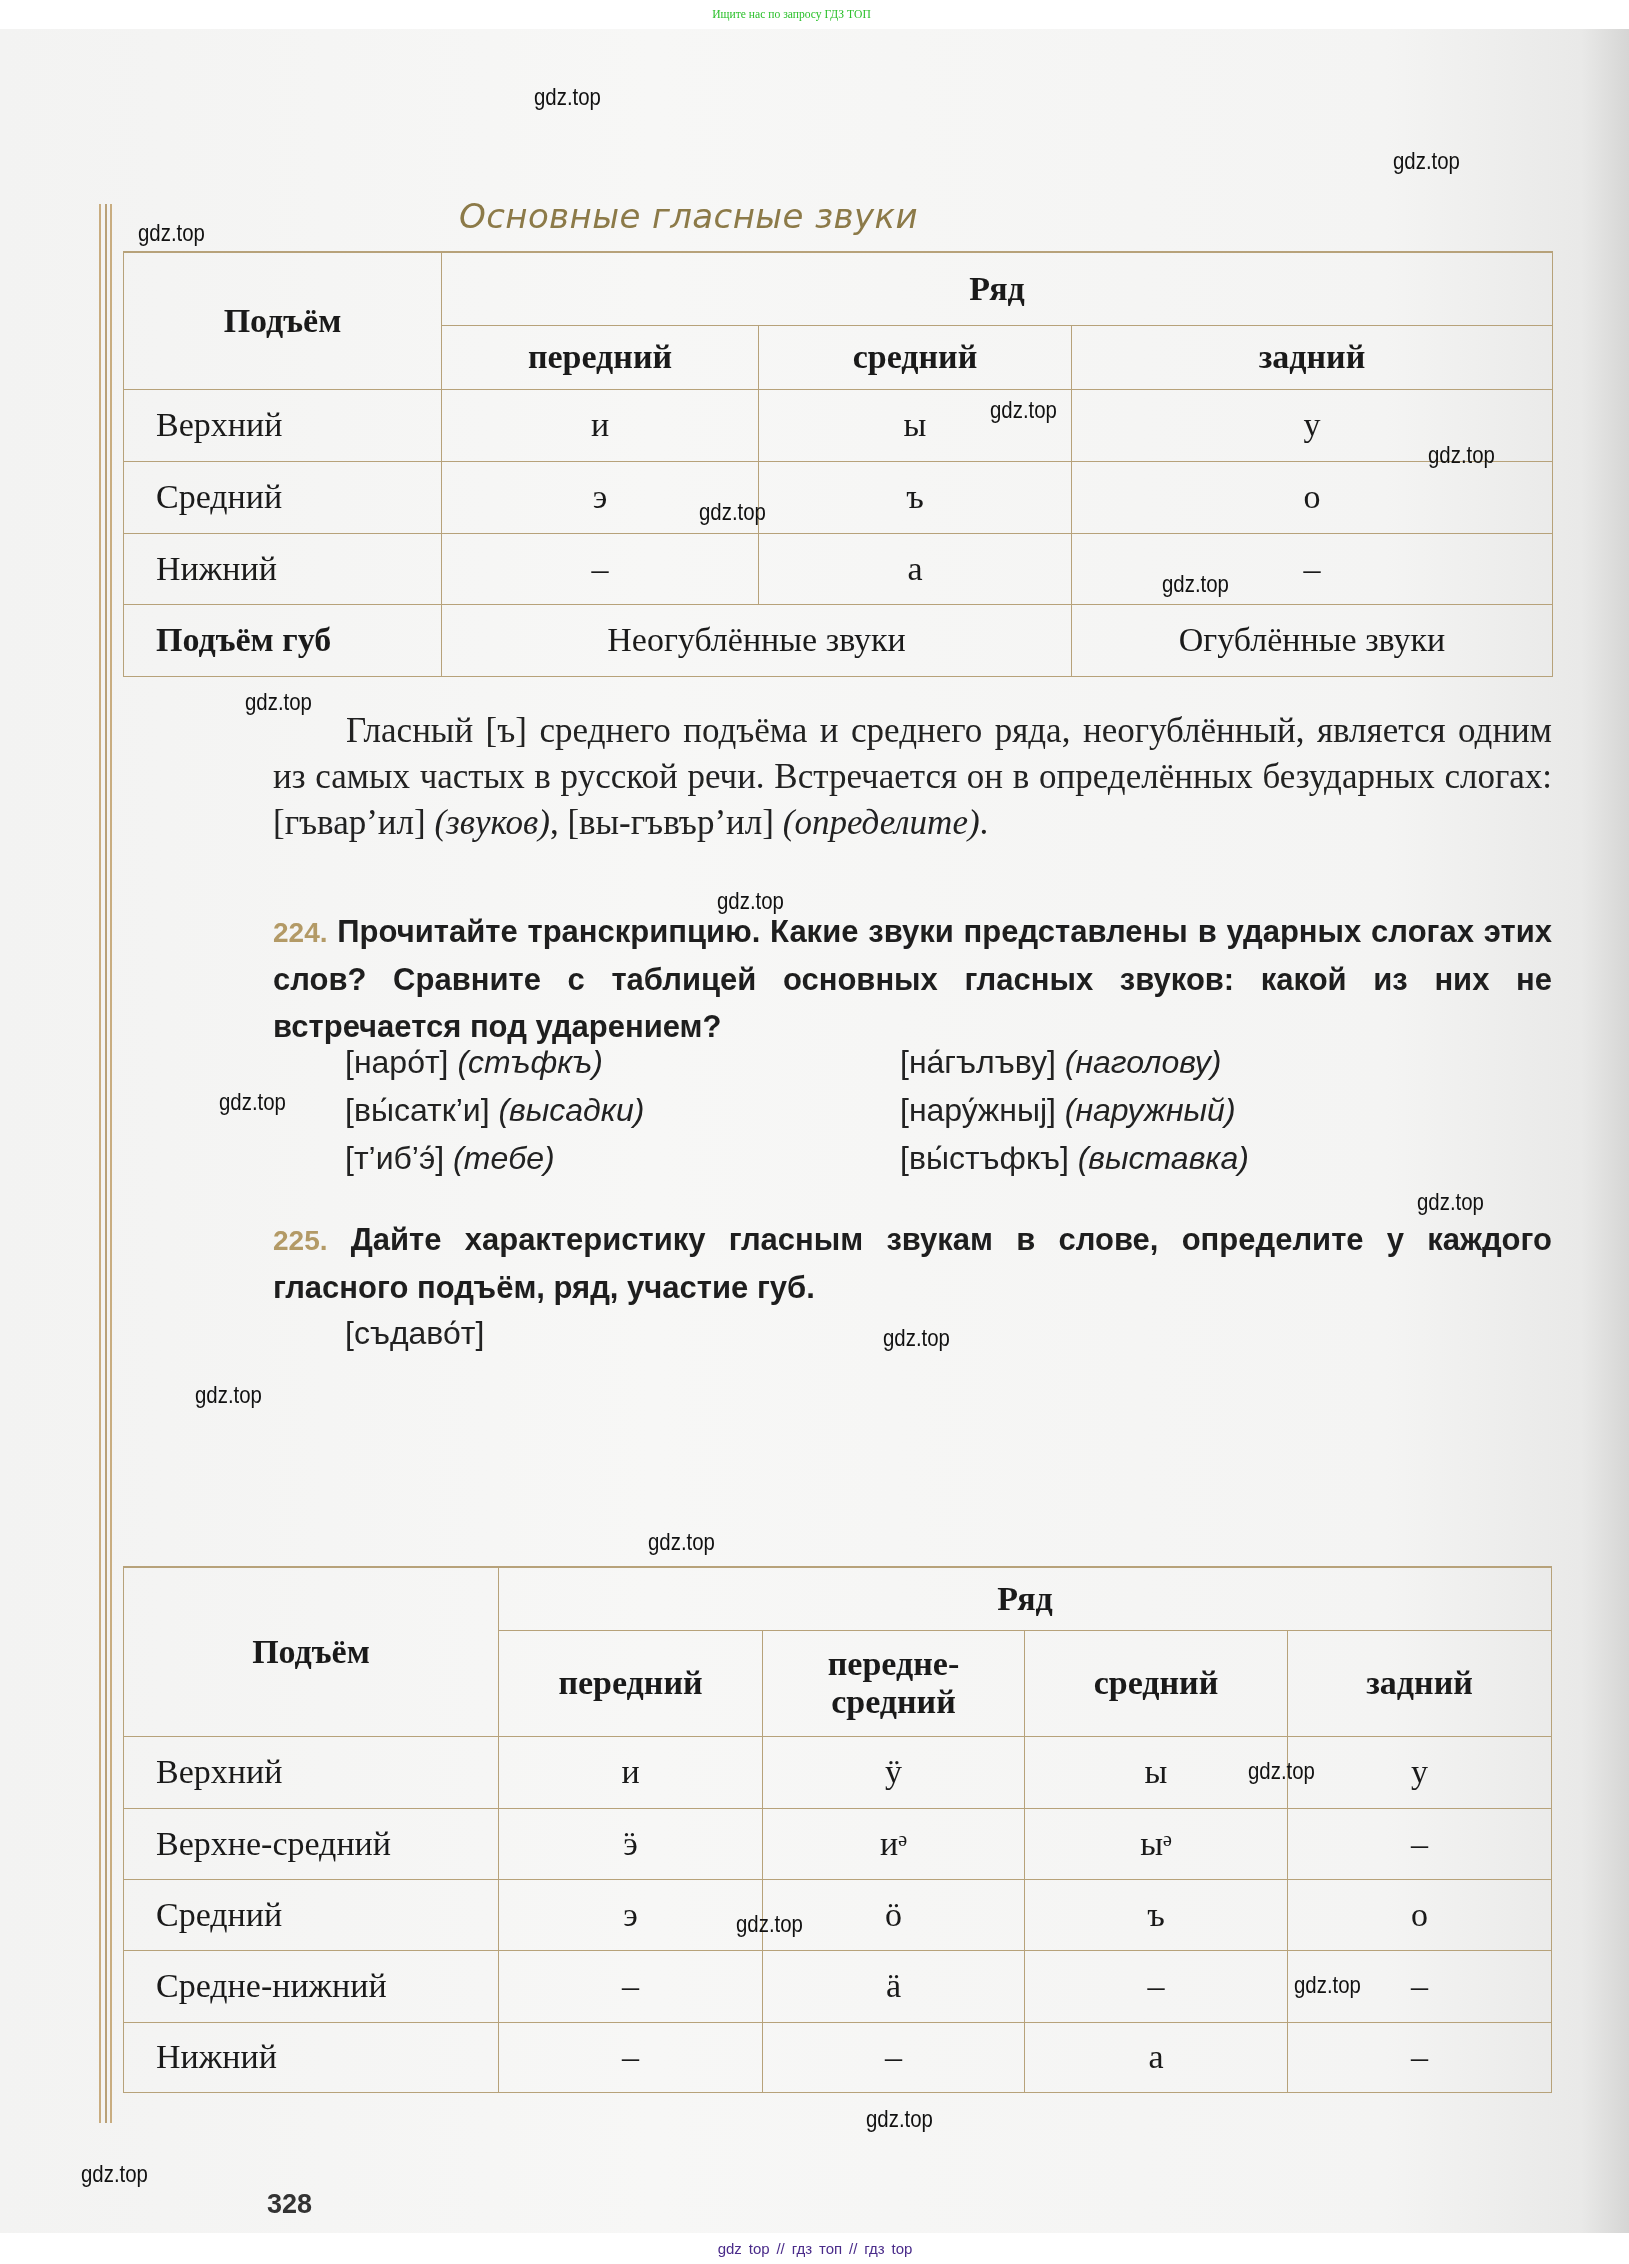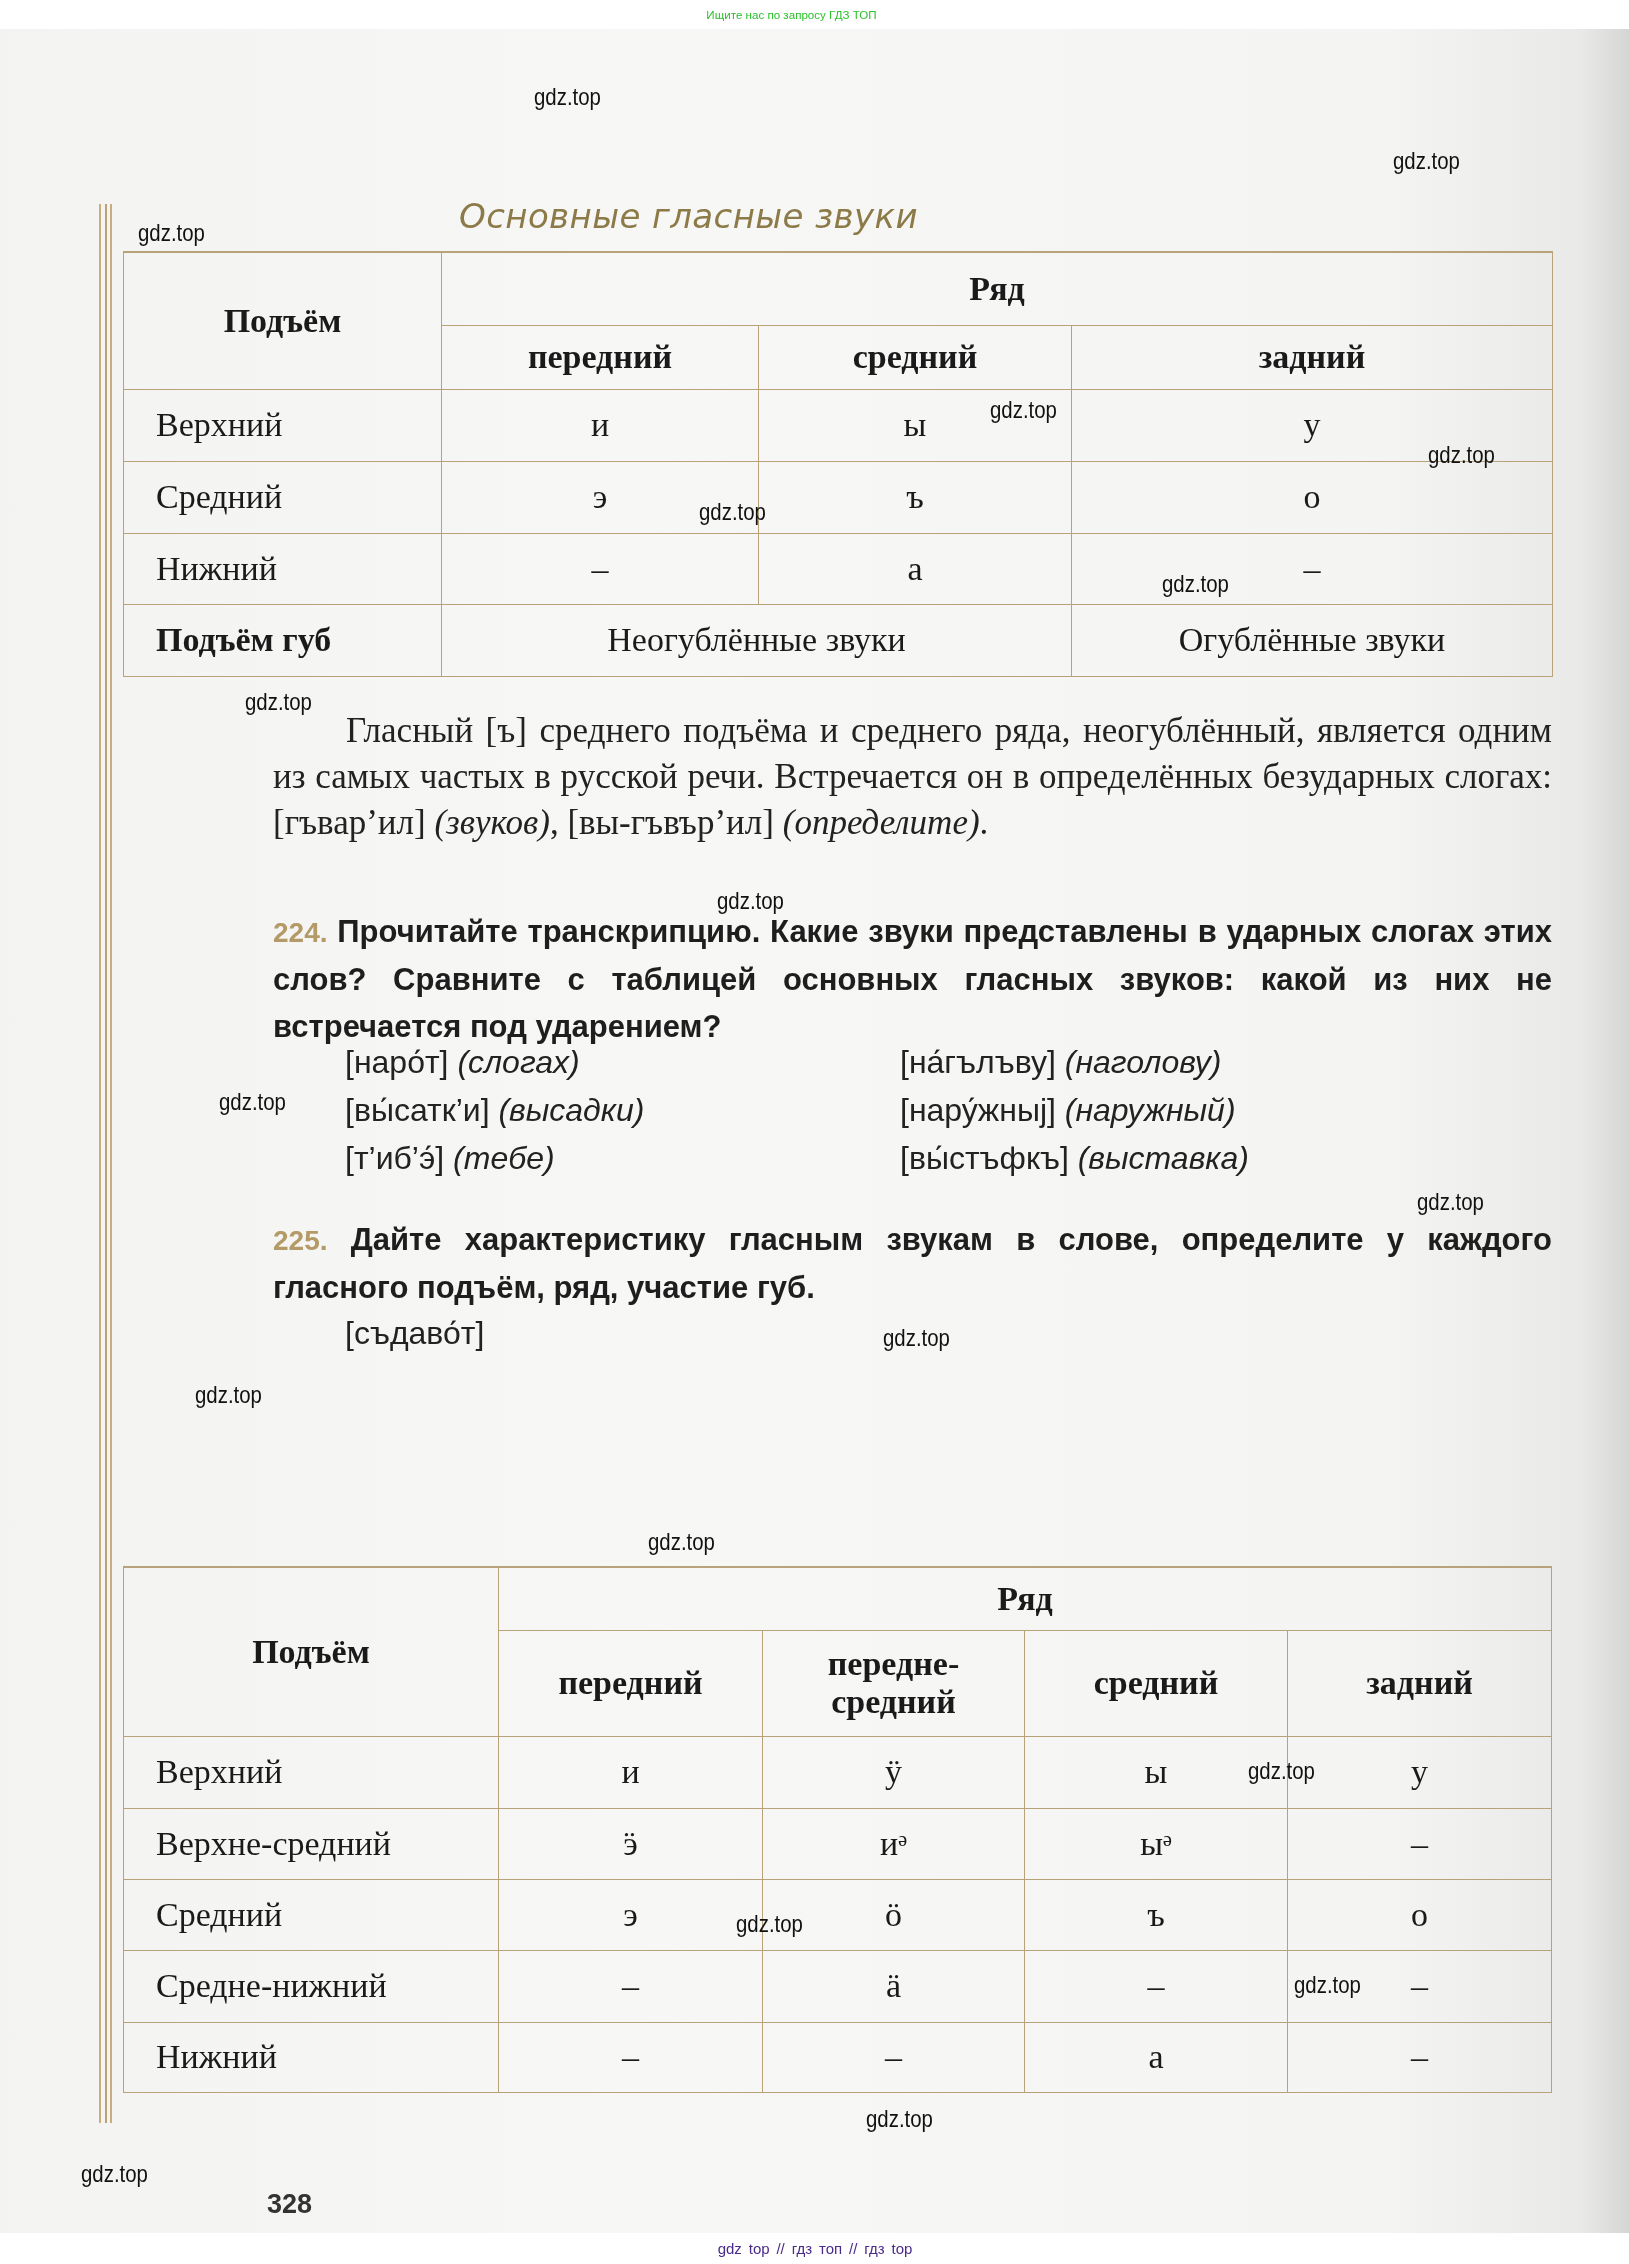--- a/index.html
+++ b/index.html
@@ -5,21 +5,21 @@
   html, body { margin: 0; padding: 0; }
   body {
     width: 1630px; height: 2264px; position: relative; overflow: hidden;
     background: #ffffff;
     font-family: "Liberation Serif", "DejaVu Serif", serif;
     color: #1d1d1d;
   }
   .banner-top {
     position: absolute; left: 0; top: 0; width: 1583px; height: 29px;
     background: #ffffff; text-align: center;
-    font-family: Liberation Sans, sans-serif; font-size: 11.6px; line-height: 29px;
+    font-family: Liberation Serif, serif; font-size: 11.6px; line-height: 29px;
     color: #2bc02b;
   }
   .banner-bottom {
     position: absolute; left: 0; top: 2233px; width: 1630px; height: 31px;
     background: #ffffff; text-align: center;
     font-family: "Liberation Sans", sans-serif; font-size: 15px; line-height: 31px;
     color: #4a2b8a; word-spacing: 2.7px;
   }
   .page {
     position: absolute; left: 0; top: 29px; width: 1630px; height: 2204px;
@@ -129,21 +129,21 @@
   <div class="para" style="top:679px;">
     <span class="indent"></span><span>Гласный [ъ] среднего подъёма и среднего ряда, неогублённый, является одним из самых частых в русской речи. Встречается он в определённых безударных слогах: </span><span>[гъвар’ил]</span> <i>(звуков)</i><span>, </span><span>[вы-гъвър’ил]</span> <i>(определите)</i><span>.</span>
   </div>
 
   <div class="ex" style="top:879px;">
     <span class="num">224.</span>
     <span>Прочитайте транскрипцию. Какие звуки представлены в ударных слогах этих слов? Сравните с таблицей основных гласных звуков: какой из них не встречается под ударением?</span>
   </div>
 
   <div class="tr-line" style="left:345px; top:1015px;">
-    <span>[наро́т]</span> <i>(слогах)</i>
+    <span>[наро́т]</span> <i>(стъфкъ)</i>
   </div>
   <div class="tr-line" style="left:900px; top:1015px;">
     <span>[на́гълъву]</span> <i>(наголову)</i>
   </div>
   <div class="tr-line" style="left:345px; top:1063px;">
     <span>[вы́сатк’и]</span> <i>(высадки)</i>
   </div>
   <div class="tr-line" style="left:900px; top:1063px;">
     <span>[нару́жныj]</span> <i>(наружный)</i>
   </div>

